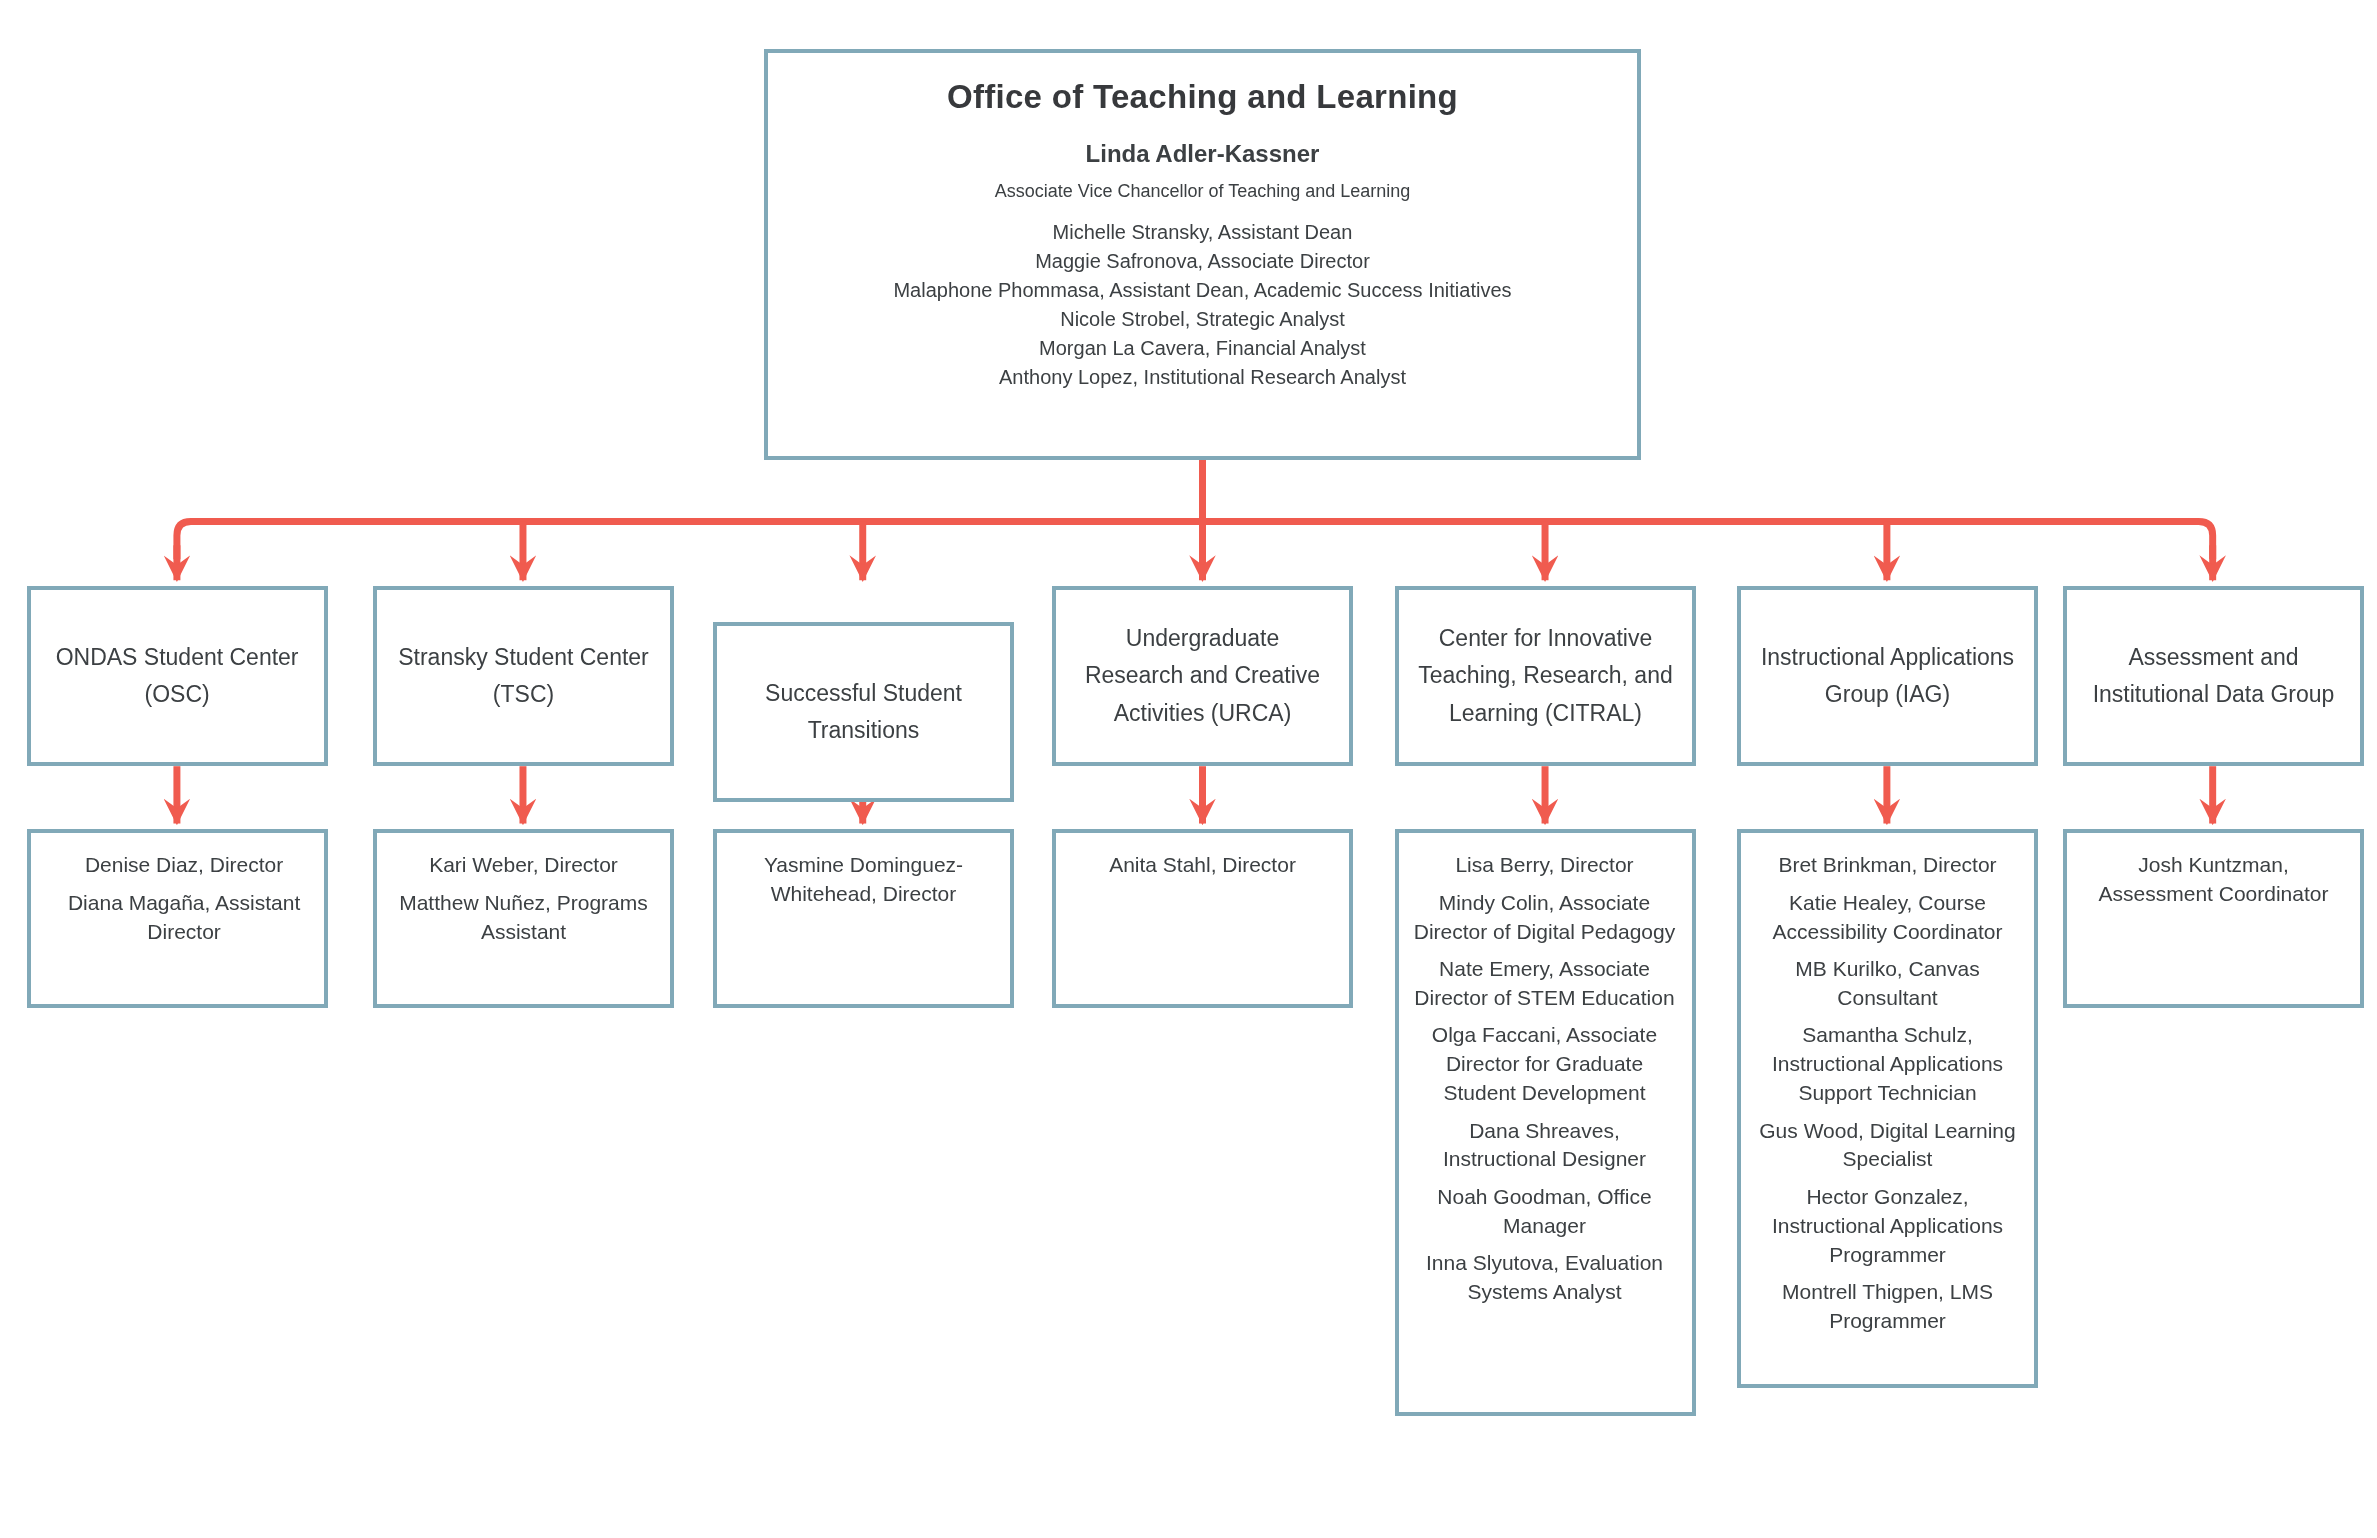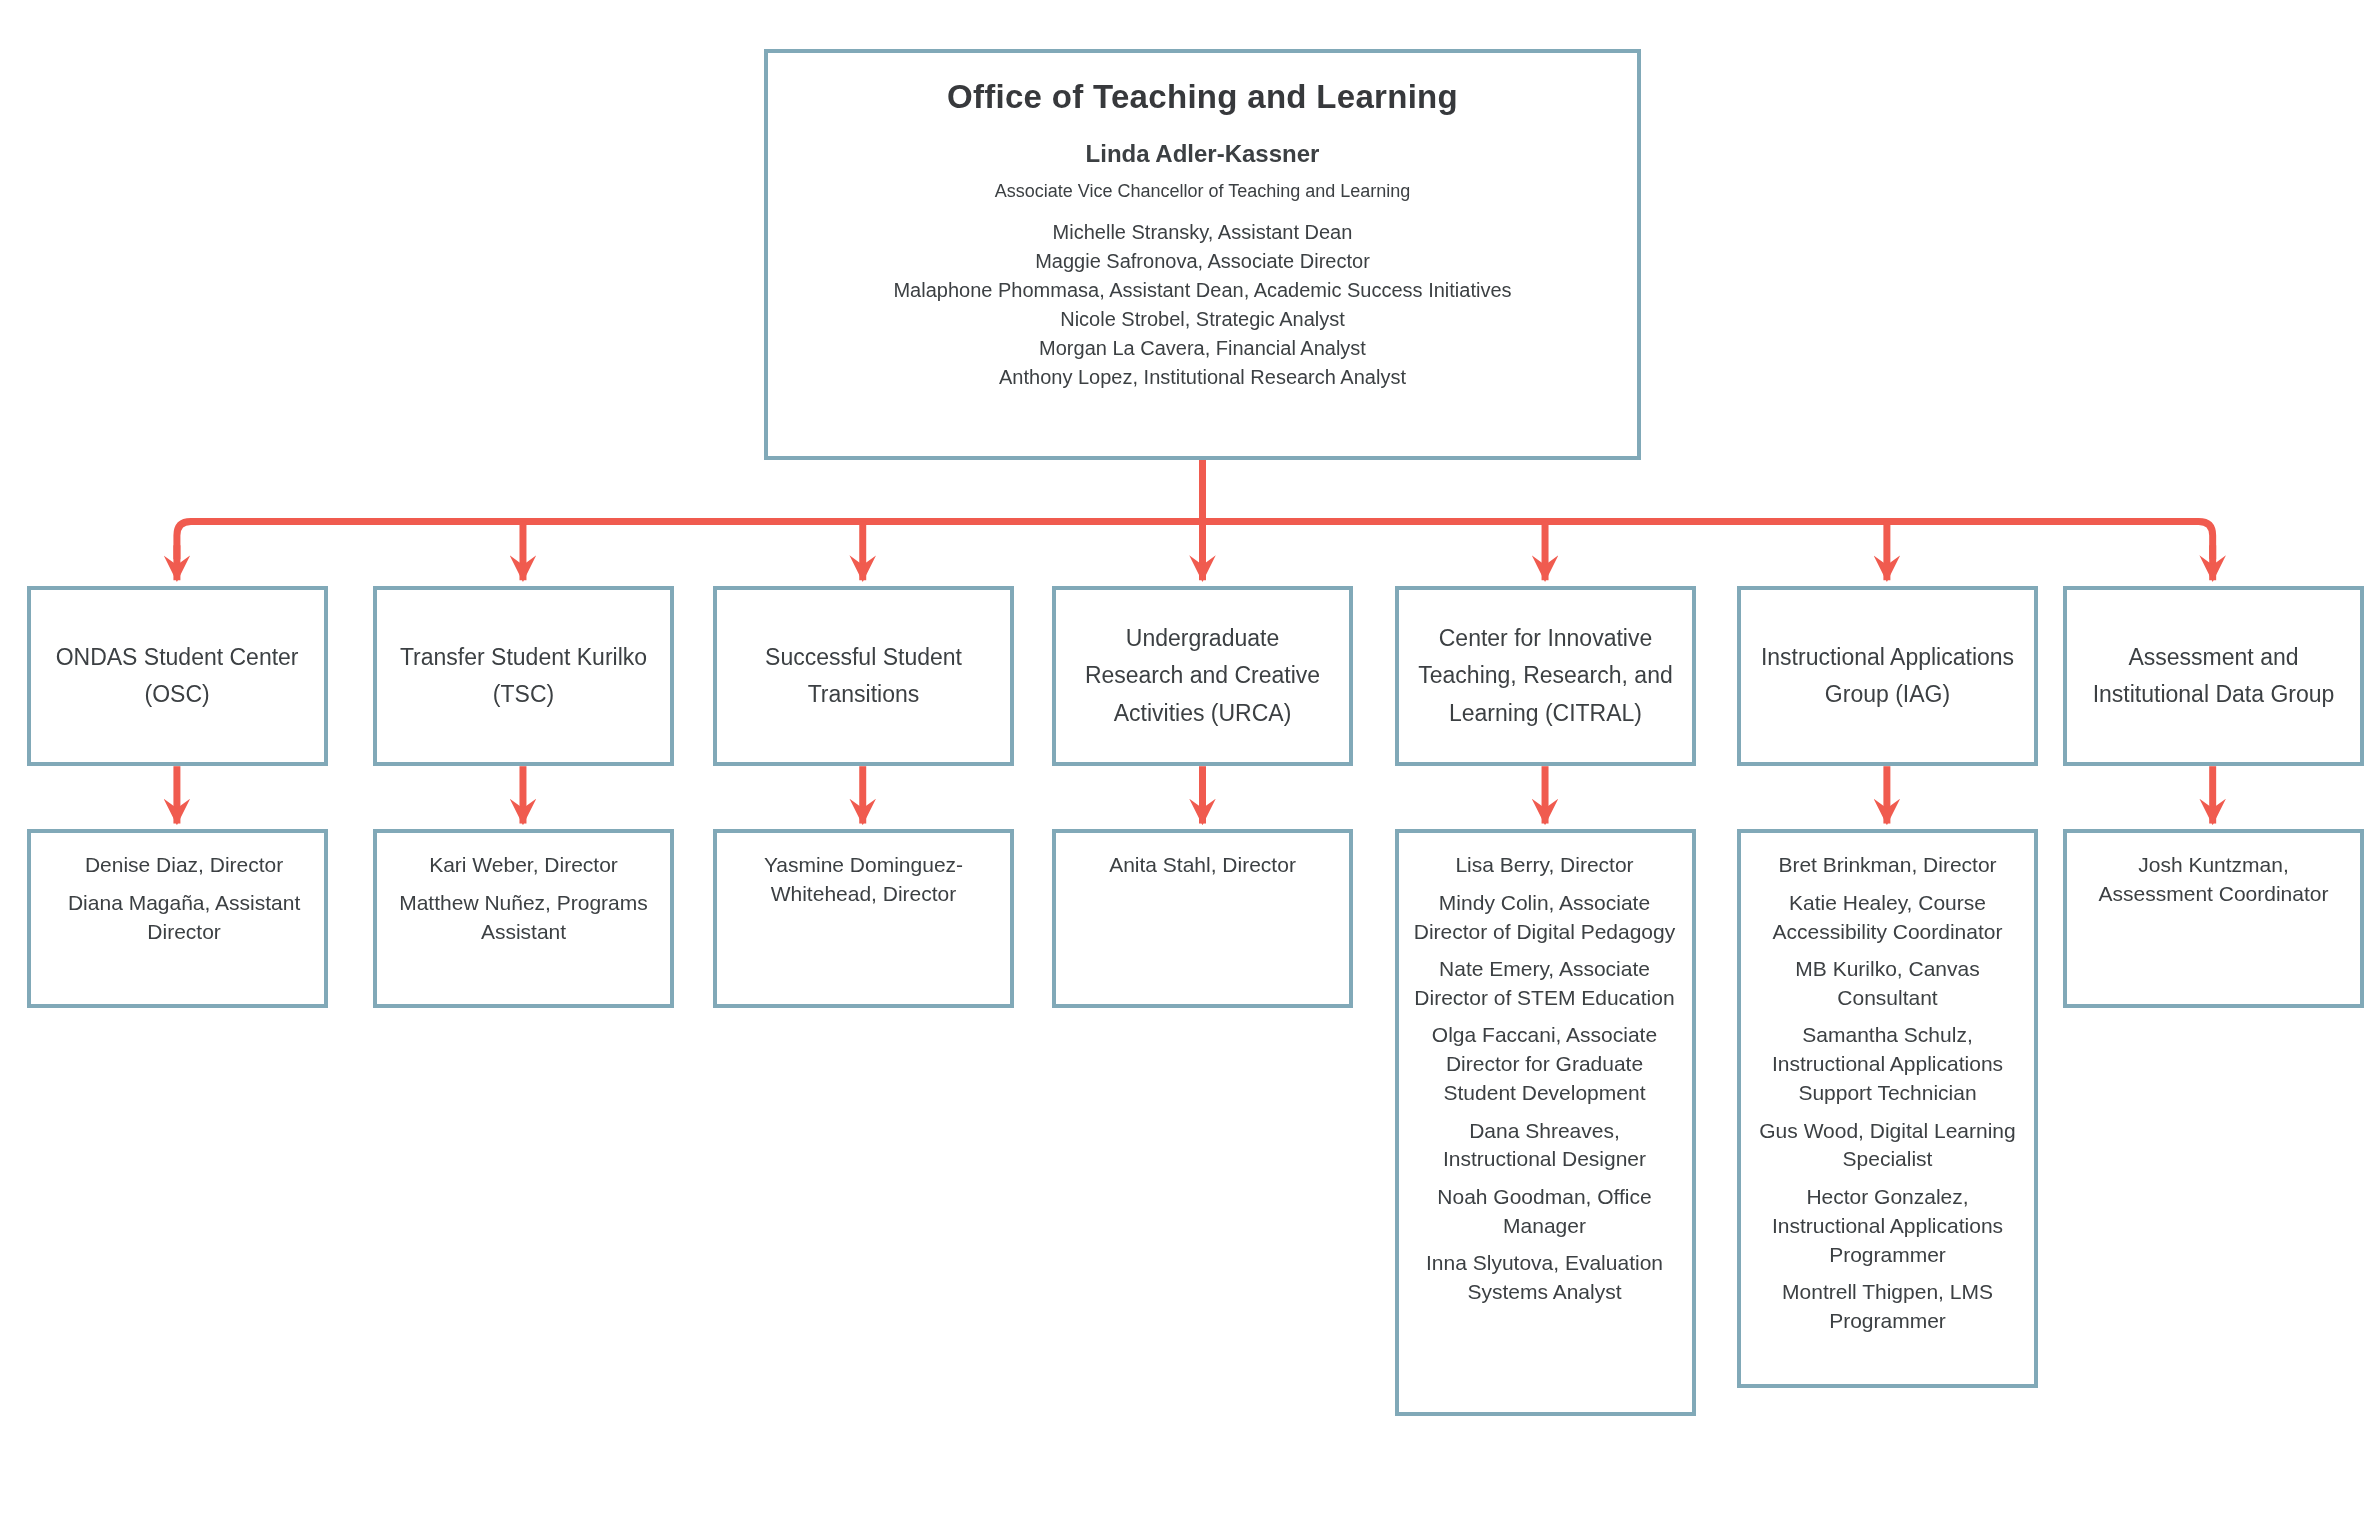--- a/index.html
+++ b/index.html
@@ -73,23 +73,23 @@
         <p class="member">Nicole Strobel, Strategic Analyst</p>
         <p class="member">Morgan La Cavera, Financial Analyst</p>
         <p class="member">Anthony Lopez, Institutional Research Analyst</p>
       </div>
   </div>
 
   <div class="box dept" style="left:26.6px;">
     <span>ONDAS Student Center (OSC)</span>
   </div>
   <div class="box dept" style="left:373px;">
-    <span>Transfer Student Kurilko (TSC)</span>
+    <span>Stransky Student Center (TSC)</span>
   </div>
-  <div class="box dept" style="left:713px;">
+  <div class="box dept" style="left:713px;margin-top:36px;">
     <span>Successful Student Transitions</span>
   </div>
   <div class="box dept" style="left:1052px;">
     <span>Undergraduate Research and Creative Activities (URCA)</span>
   </div>
   <div class="box dept" style="left:1395px;">
     <span>Center for Innovative Teaching, Research, and Learning (CITRAL)</span>
   </div>
   <div class="box dept" style="left:1737px;">
     <span>Instructional Applications Group (IAG)</span>

